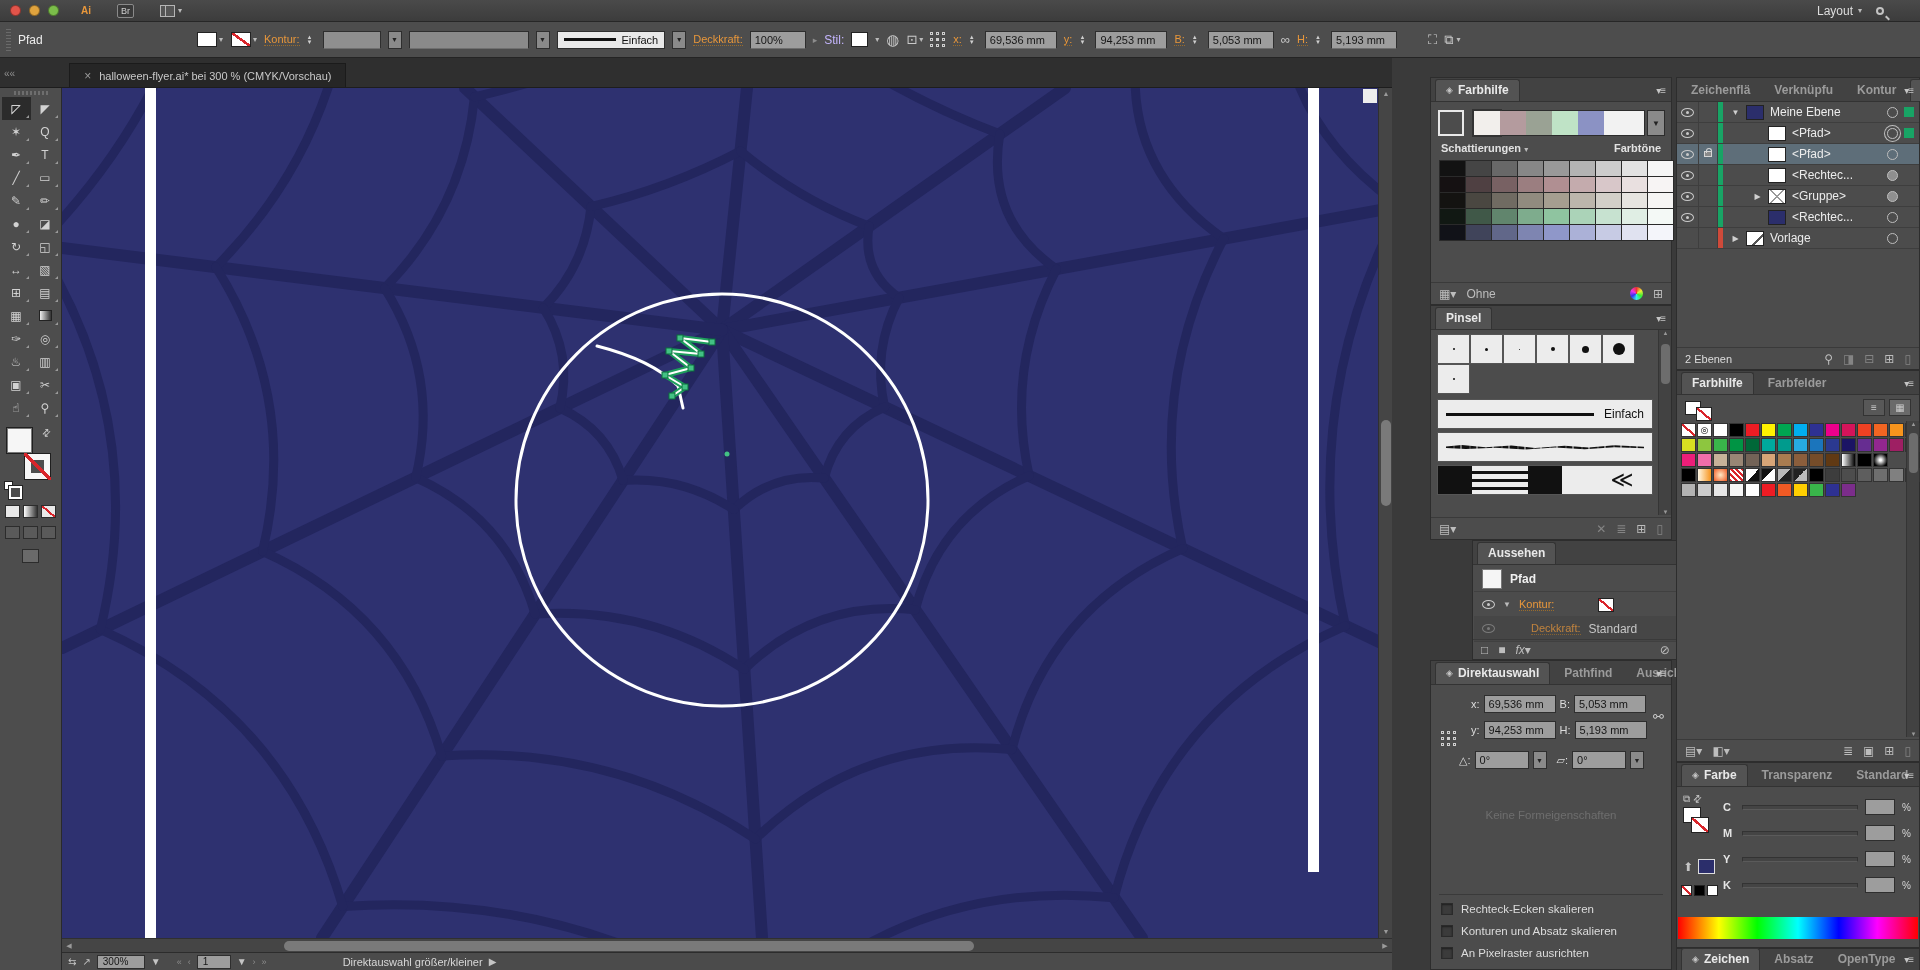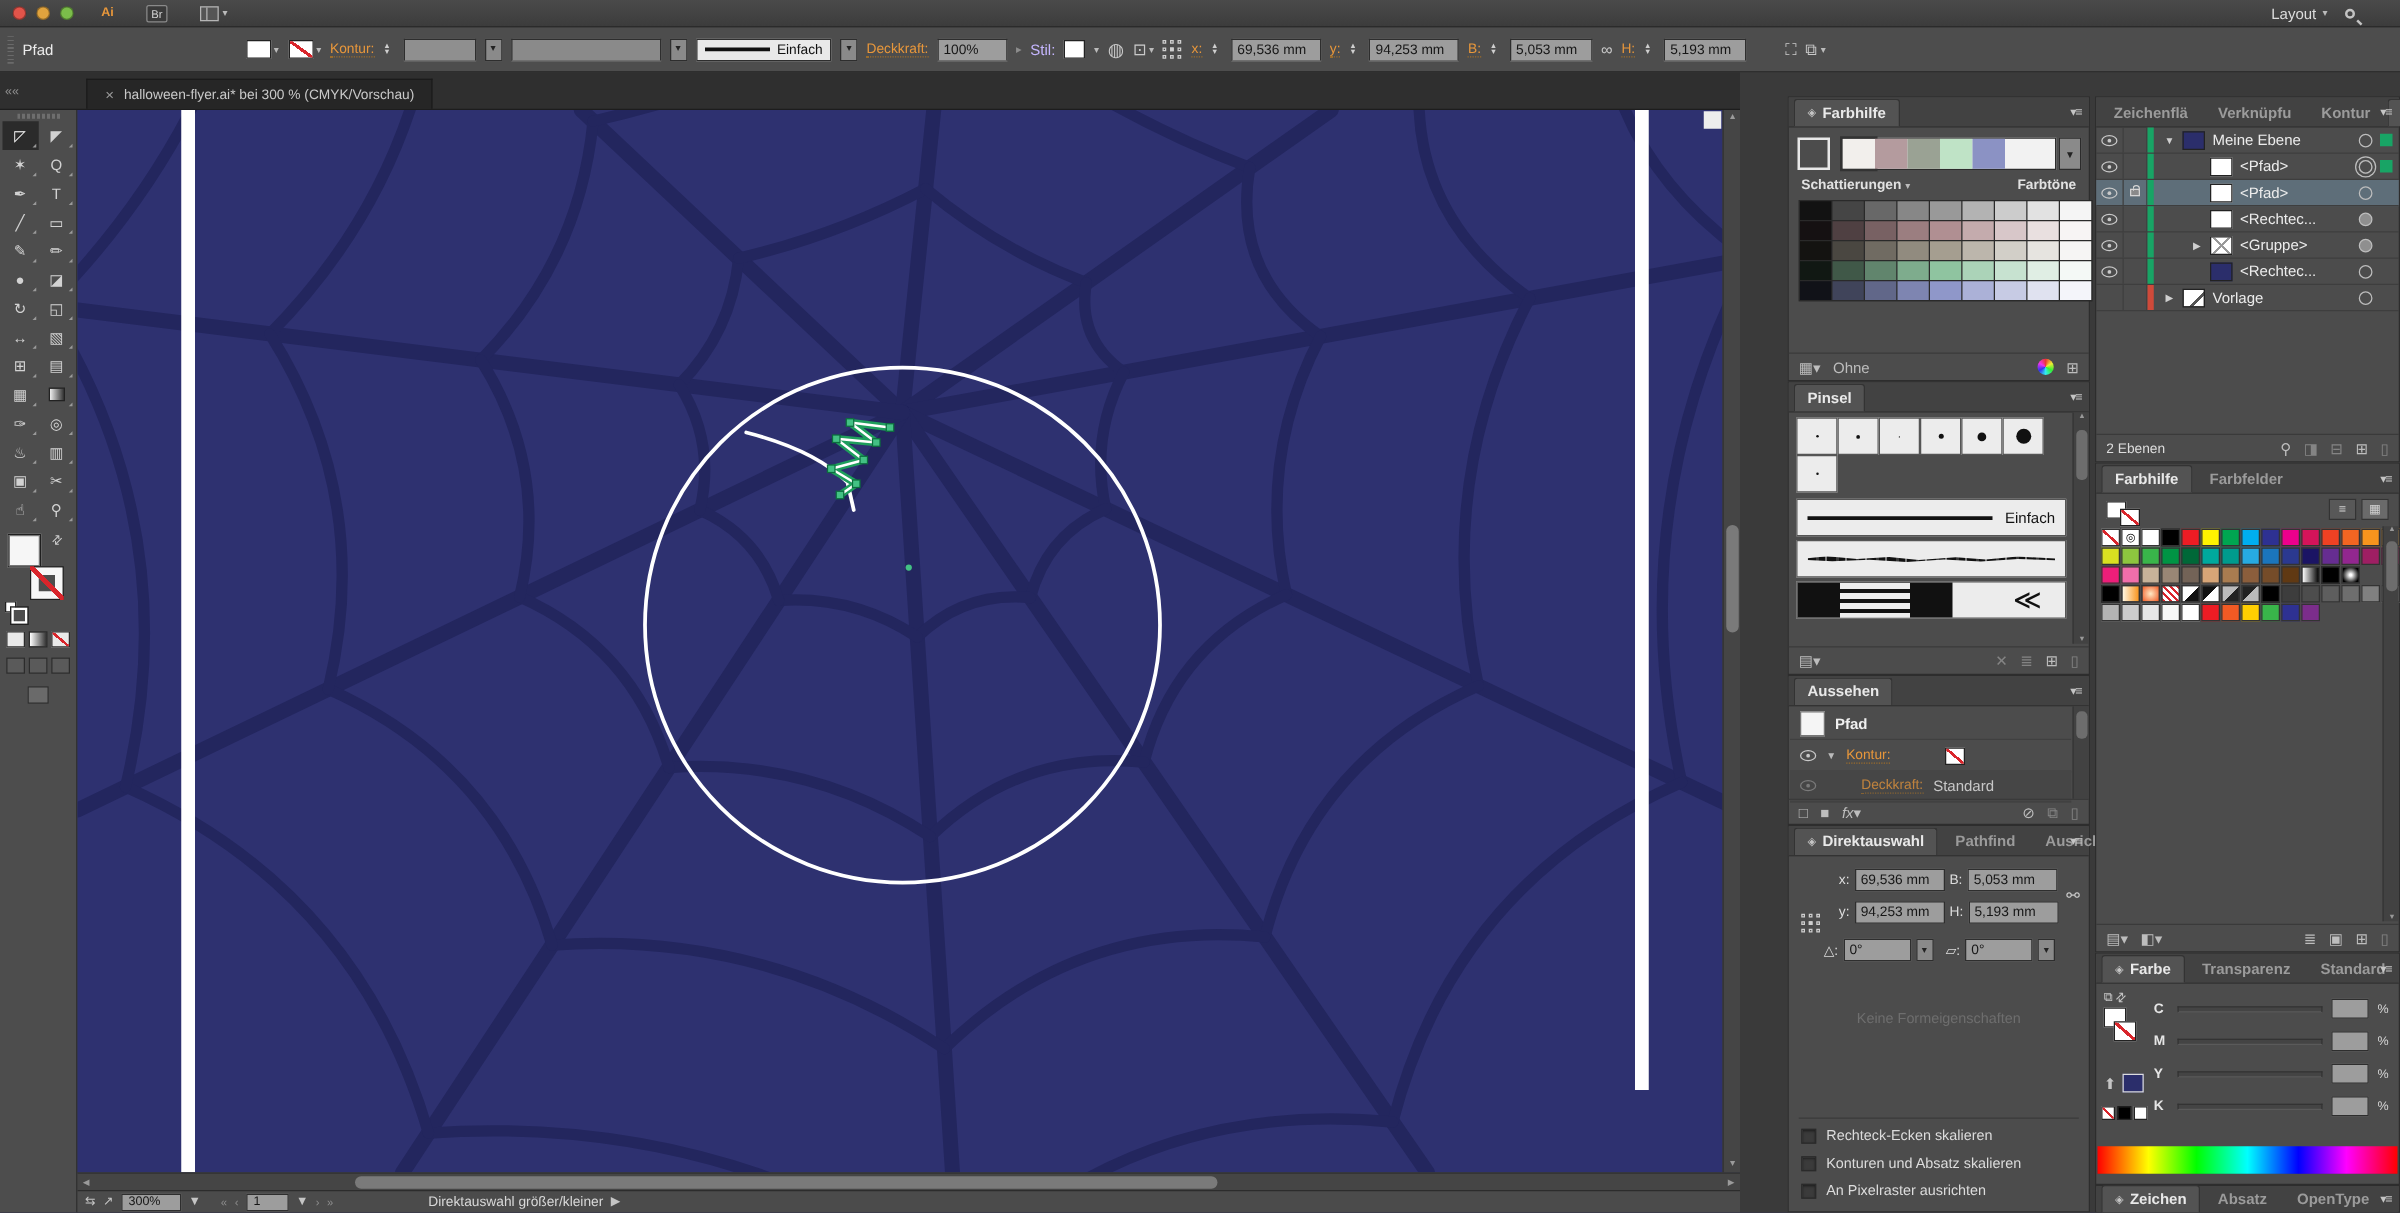--- a/index.html
+++ b/index.html
@@ -663,21 +663,21 @@
       <span>▤▾</span>
       <span class="right">
         <span style="opacity:.5">✕</span>
         <span style="opacity:.5">≣</span>
         <span>⊞</span>
         <span style="opacity:.5">▯</span>
       </span>
     </div>
   </div>
 
-  <div class="panel" style="left:1430px;top:540px;width:242px;height:120px">
+  <div class="panel" style="left:1472px;top:540px;width:242px;height:120px">
     <div class="phead">
       <span class="ptab">
           <span>Aussehen</span>
         </span>
       <span class="pmenu">▾≡</span>
     </div>
     <div class="ausrow" style="top:25px">
       <span class="aus-sw"></span>
       <b style="color:#f0f0f0">Pfad</b>
     </div>

